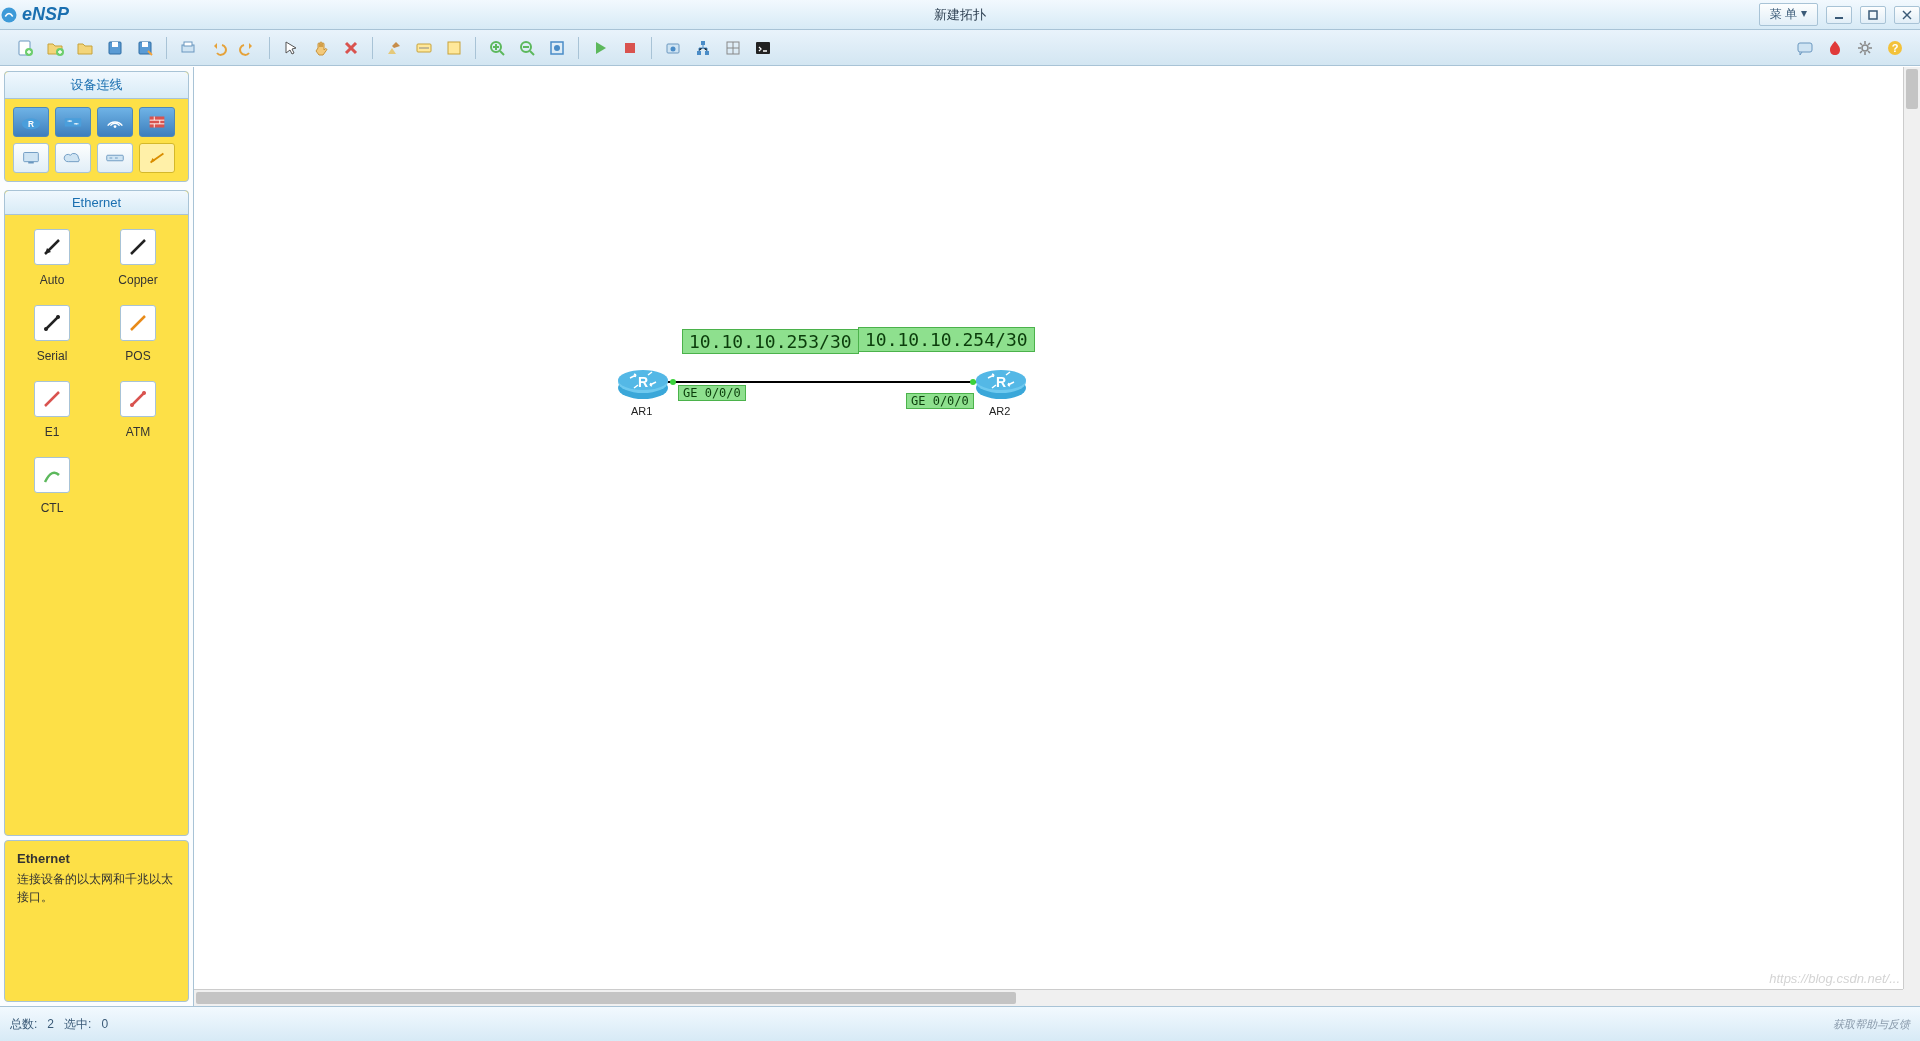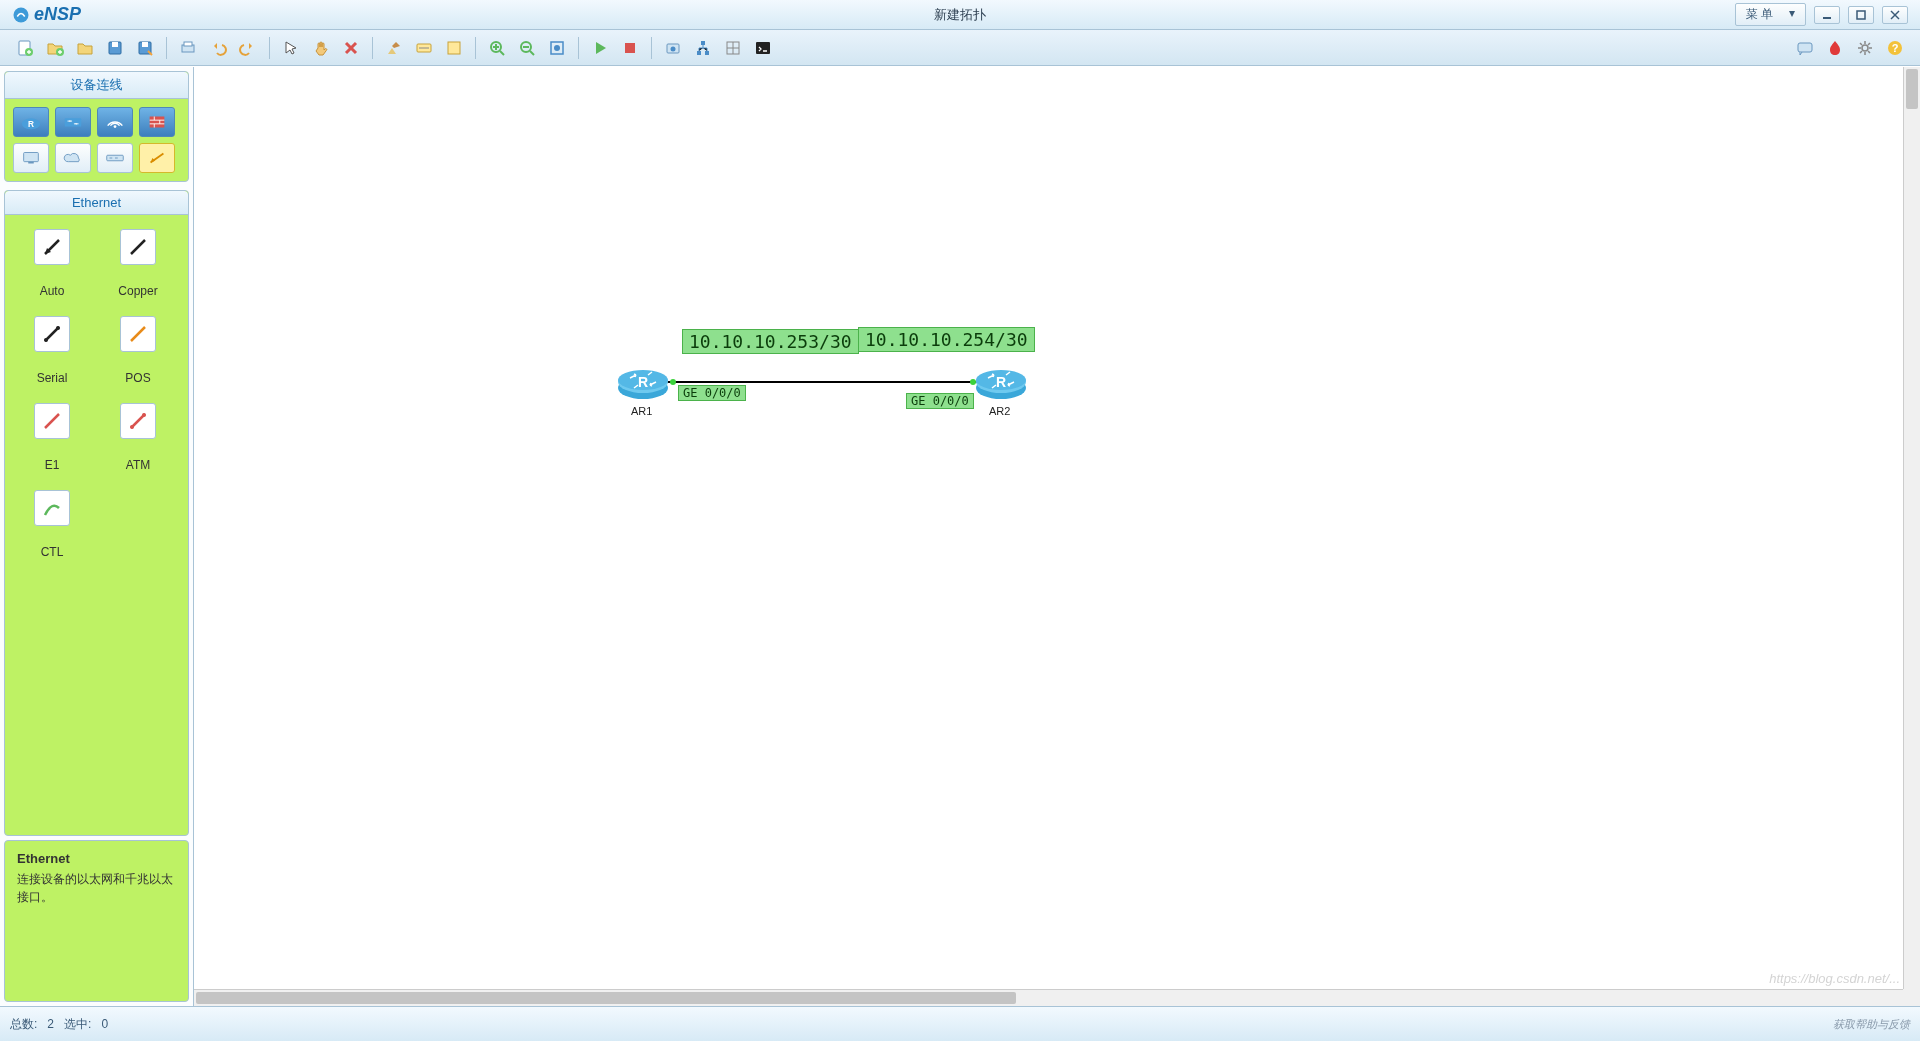--- a/index.html
+++ b/index.html
@@ -6,28 +6,28 @@
   html, body { width: 100%; height: 100%; font-family: "Microsoft YaHei", Arial, sans-serif; font-size: 12px; color: #333; }
   body { background: #d7e6f0; display: flex; flex-direction: column; overflow: hidden; }
 
   
   .titlebar {
     height: 30px;
     background: linear-gradient(#f2f9fe, #d7eaf6);
     border-bottom: 1px solid #a8c3d6;
     display: flex;
     align-items: center;
-    padding: 0 12px;
+    padding: 0 0;
     position: relative;
   }
   .logo { display: flex; align-items: center; gap: 4px; font-weight: bold; font-style: italic; color: #1a6fb0; font-size: 18px; }
   .logo svg { width: 18px; height: 18px; }
   .title-center { position: absolute; left: 50%; transform: translateX(-50%); color: #2c3e50; font-size: 13px; }
   .title-right { margin-left: auto; display: flex; align-items: center; gap: 8px; }
-  .menu-btn { border: 1px solid #a8c3d6; background: linear-gradient(#fdfefe,#e1eef7); padding: 2px 10px; border-radius: 2px; cursor: pointer; display: flex; align-items: flex-start; gap: 16px; color: #3a5a77; }
+  .menu-btn { border: 1px solid #a8c3d6; background: linear-gradient(#fdfefe,#e1eef7); padding: 2px 10px; border-radius: 2px; cursor: pointer; display: flex; align-items: flex-start; gap: 4px; color: #3a5a77; }
   .win-btn { width: 26px; height: 18px; border: 1px solid #a8c3d6; background: linear-gradient(#fdfefe,#e1eef7); border-radius: 2px; display: flex; align-items: center; justify-content: center; cursor: pointer; color: #3a5a77; }
 
   
   .toolbar {
     height: 36px;
     background: linear-gradient(#e9f3fb, #d3e6f2);
     border-bottom: 1px solid #a8c3d6;
     display: flex;
     align-items: center;
     padding: 0 12px;
@@ -51,21 +51,21 @@
     width: 194px;
     background: #fbfdfe;
     border-right: 1px solid #a8c3d6;
     display: flex;
     flex-direction: column;
   }
   .panel {
     border: 1px solid #a8c3d6;
     border-radius: 4px;
     margin: 4px;
-    background: #bef264;
+    background: #fde047;
     display: flex;
     flex-direction: column;
   }
   .panel-hd {
     background: linear-gradient(#f0f8fe,#d8ebf6);
     border-bottom: 1px solid #a8c3d6;
     text-align: center;
     padding: 4px 0;
     color: #1a6fb0;
     font-size: 13px;
@@ -78,21 +78,21 @@
     border-radius: 3px;
     background: linear-gradient(#6fb3e6,#3d7fbd);
     display:flex; align-items:center; justify-content:center;
     cursor:pointer;
   }
   .cat-btn.light { background: linear-gradient(#fdfefe,#e1eef7); border-color:#a8c3d6; }
   .cat-btn.sel { background: #fff0a8; border-color:#d4b82a; }
   .cat-btn svg { width:22px; height:20px; }
 
   .items { display:flex; flex-wrap:wrap; gap: 18px 28px; padding: 14px 18px; }
-  .item { width: 58px; display:flex; flex-direction:column; align-items:center; gap:19px; cursor:pointer; }
+  .item { width: 58px; display:flex; flex-direction:column; align-items:center; gap:8px; cursor:pointer; }
   .item-icon { width:36px; height:36px; border:1px solid #a8c3d6; border-radius:3px; background:#fff; display:flex; align-items:center; justify-content:center; }
   .item-label { font-size:12px; color:#333; text-align:center; }
 
   .desc-panel { margin-top:auto; }
   .desc-body { padding: 10px 12px 8px; min-height: 160px; }
   .desc-title { font-weight: bold; margin-bottom: 4px; font-size:13px; }
   .desc-text { font-size:12px; line-height:1.5; color:#333; }
 
   
   .canvas-wrap { flex:1; display:flex; flex-direction:column; background:#fff; position:relative; min-width:0; }

